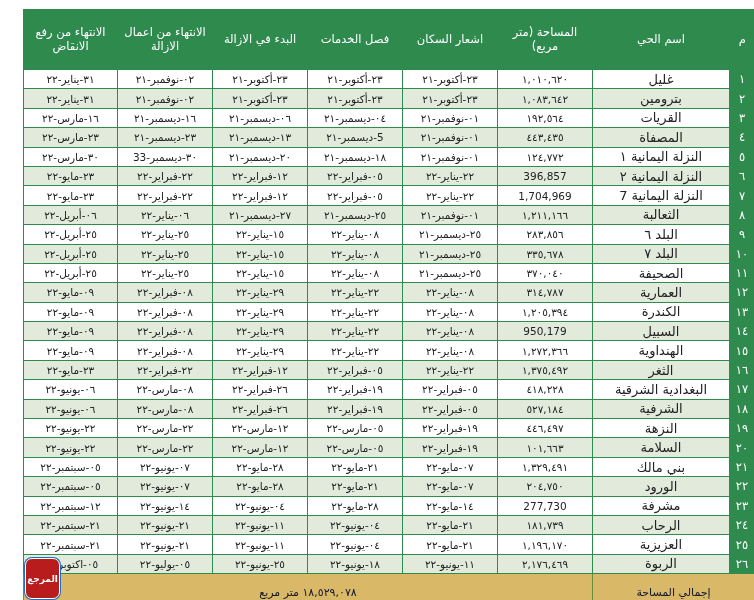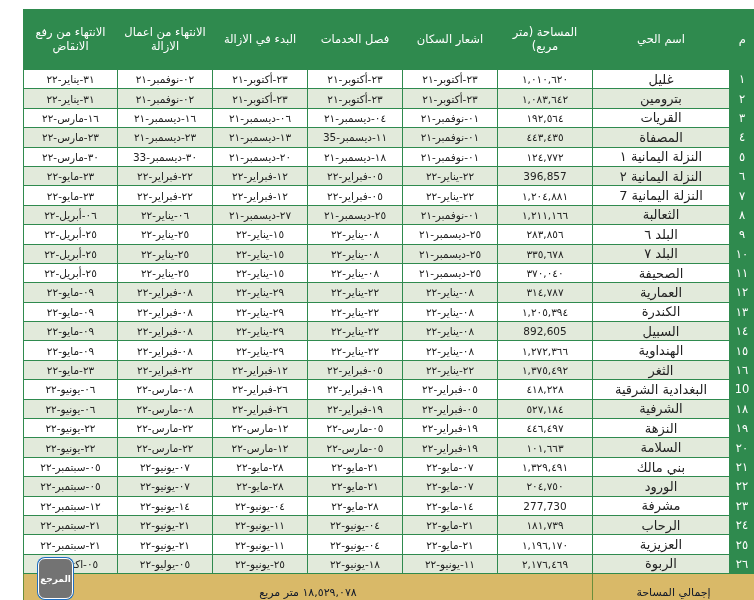--- a/index.html
+++ b/index.html
@@ -12,23 +12,23 @@
          border-left:1px solid #2f8a4e; }
     td { font-size:10.5px; color:#222; height:18.4px; padding:0; text-align:center;
          border:1px solid #2f8a4e; white-space:nowrap; overflow:hidden; }
     td.idx { background:#2f8a4e; color:#ffffff; font-size:11.5px; border-color:#2f8a4e; }
     tr.odd td:not(.idx) { background:#ffffff; }
     tr.even td:not(.idx) { background:#e2eadb; }
     td.name { font-size:13px;text-align:center; }
     tr.total td { background:#d9b968; height:37px; font-size:11px; color:#0f172a;
                   border:1px solid #6b8e3a; }
     .logo { position:absolute; left:25px; top:558px; width:33px; height:39px;
-            background:#737373; border-radius:7px; border:1.5px solid #ffffff;
+            background:#b91c1c; border-radius:7px; border:1.5px solid #ffffff;
             box-shadow:0 0 0 1px #1f6fc1; color:#fff; font-size:14px;
-            display:flex; align-items:center; justify-content:center; font-weight:bold;margin-left:13px; }
+            display:flex; align-items:center; justify-content:center; font-weight:bold; }
   </style>
 </head>
 <body>
 
 <div class="wrap">
   <table>
     <colgroup>
       <col style="width:25px">
       <col style="width:137px">
       <col style="width:95px">
@@ -79,21 +79,21 @@
           <td>٠٤-ديسمبر-٢١</td>
           <td>٠٦-ديسمبر-٢١</td>
           <td>١٦-ديسمبر-٢١</td>
           <td>١٦-مارس-٢٢</td>
         </tr>
         <tr class="even">
           <td class="idx">٤</td>
           <td class="name">المصفاة</td>
           <td>٤٤٣,٤٣٥</td>
           <td>٠١-نوفمبر-٢١</td>
-          <td>١١-ديسمبر-35</td>
+          <td>5-ديسمبر-٢١</td>
           <td>١٣-ديسمبر-٢١</td>
           <td>٢٣-ديسمبر-٢١</td>
           <td>٢٣-مارس-٢٢</td>
         </tr>
         <tr class="odd">
           <td class="idx">٥</td>
           <td class="name">النزلة اليمانية ١</td>
           <td>١٢٤,٧٧٢</td>
           <td>٠١-نوفمبر-٢١</td>
           <td>١٨-ديسمبر-٢١</td>
@@ -107,21 +107,21 @@
           <td>396,857</td>
           <td>٢٢-يناير-٢٢</td>
           <td>٠٥-فبراير-٢٢</td>
           <td>١٢-فبراير-٢٢</td>
           <td>٢٢-فبراير-٢٢</td>
           <td>٢٣-مايو-٢٢</td>
         </tr>
         <tr class="odd">
           <td class="idx">٧</td>
           <td class="name">النزلة اليمانية 7</td>
-          <td>١,٢٠٤,٨٨١</td>
+          <td>1,704,969</td>
           <td>٢٢-يناير-٢٢</td>
           <td>٠٥-فبراير-٢٢</td>
           <td>١٢-فبراير-٢٢</td>
           <td>٢٢-فبراير-٢٢</td>
           <td>٢٣-مايو-٢٢</td>
         </tr>
         <tr class="even">
           <td class="idx">٨</td>
           <td class="name">الثعالبة</td>
           <td>١,٢١١,١٦٦</td>
@@ -177,21 +177,21 @@
           <td>١,٢٠٥,٣٩٤</td>
           <td>٠٨-يناير-٢٢</td>
           <td>٢٢-يناير-٢٢</td>
           <td>٢٩-يناير-٢٢</td>
           <td>٠٨-فبراير-٢٢</td>
           <td>٠٩-مايو-٢٢</td>
         </tr>
         <tr class="even">
           <td class="idx">١٤</td>
           <td class="name">السبيل</td>
-          <td>892,605</td>
+          <td>950,179</td>
           <td>٠٨-يناير-٢٢</td>
           <td>٢٢-يناير-٢٢</td>
           <td>٢٩-يناير-٢٢</td>
           <td>٠٨-فبراير-٢٢</td>
           <td>٠٩-مايو-٢٢</td>
         </tr>
         <tr class="odd">
           <td class="idx">١٥</td>
           <td class="name">الهنداوية</td>
           <td>١,٢٧٢,٣٦٦</td>
@@ -205,21 +205,21 @@
           <td class="idx">١٦</td>
           <td class="name">الثغر</td>
           <td>١,٣٧٥,٤٩٢</td>
           <td>٢٢-يناير-٢٢</td>
           <td>٠٥-فبراير-٢٢</td>
           <td>١٢-فبراير-٢٢</td>
           <td>٢٢-فبراير-٢٢</td>
           <td>٢٣-مايو-٢٢</td>
         </tr>
         <tr class="odd">
-          <td class="idx">10</td>
+          <td class="idx">١٧</td>
           <td class="name">البغدادية الشرقية</td>
           <td>٤١٨,٢٢٨</td>
           <td>٠٥-فبراير-٢٢</td>
           <td>١٩-فبراير-٢٢</td>
           <td>٢٦-فبراير-٢٢</td>
           <td>٠٨-مارس-٢٢</td>
           <td>٠٦-يونيو-٢٢</td>
         </tr>
         <tr class="even">
           <td class="idx">١٨</td>

